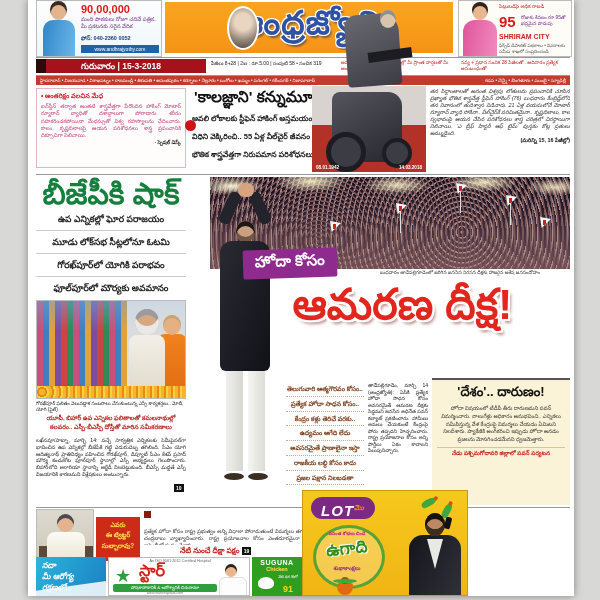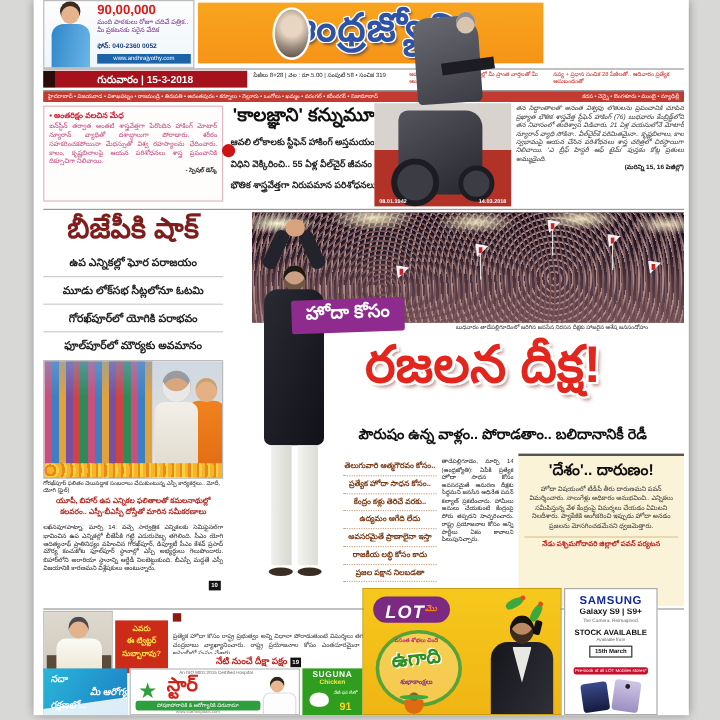--- a/index.html
+++ b/index.html
@@ -64,21 +64,21 @@
   .hk-photo{left:284px;top:86px;width:114px;height:86px;background:linear-gradient(#d8d3cf 0 45%,#b23227 45% 100%);overflow:hidden;}
   .hk-photo .chair{left:20px;top:6px;width:70px;height:70px;background:linear-gradient(150deg,#55555e,#26262e);border-radius:8px 14px 6px 6px;}
   .hk-photo .wheel{left:14px;top:46px;width:30px;height:30px;border-radius:50%;border:5px solid #1c1c22;background:#3c3c44;}
   .hk-photo .wheel2{left:70px;top:52px;width:22px;height:22px;border-radius:50%;border:4px solid #1c1c22;background:#3c3c44;}
   .hk-date{bottom:2px;color:#fff;font-size:4.6px;font-weight:bold;}
   .hk-col{left:402px;top:88px;width:140px;height:82px;overflow:hidden;color:#333;font-size:5.4px;line-height:1.3;font-style:italic;text-align:justify;}
   .hk-more{color:#111;font-weight:bold;text-align:right;font-style:normal;}
   .rule1{left:8px;top:174px;width:534px;height:1px;background:#999;}
 
   
-  .bjp-head{left:8px;top:177px;width:150px;font-size:24px;font-weight:bold;color:#7f1d1d;text-align:center;}
+  .bjp-head{left:8px;top:177px;width:150px;font-size:30px;font-weight:bold;color:#15803d;text-align:center;}
   .bjp-sub{left:8px;width:150px;font-size:9px;font-weight:bold;color:#222;text-align:center;padding-top:6px;border-top:1px solid #ccc;}
   .bjp-photo{left:8px;top:300px;width:150px;height:99px;overflow:hidden;border:1px solid #bbb;box-sizing:border-box;}
   .bjp-crowd{left:0;top:0;width:90px;height:99px;background:
      linear-gradient(rgba(120,160,210,.55),rgba(120,160,210,0) 30%),
      repeating-linear-gradient(90deg,#c94f7c 0 6px,#3f7fc1 6px 12px,#e0a23b 12px 18px,#7a4fa0 18px 24px,#cc4444 24px 30px,#2e8b57 30px 36px);}
   .bjp-right{left:90px;top:0;width:60px;height:99px;background:linear-gradient(#cfd8e2,#e9e5da);}
   .modi-head{left:8px;top:8px;width:24px;height:26px;border-radius:50%;background:#d7a77f;
      box-shadow:inset 0 -9px 0 #e8e8e8, inset 0 6px 0 #9a9aa2;}
   .modi-body{left:2px;top:34px;width:36px;height:65px;background:linear-gradient(#f2efe8,#ded8c8);border-radius:8px 8px 0 0;}
   .yogi-head{left:36px;top:14px;width:18px;height:20px;border-radius:50%;background:#e3b184;box-shadow:inset 0 3px 0 #caa26f;}
@@ -217,20 +217,31 @@
   <div class="abs mast">
     <div class="abs title nw">ఆంధ్రజ్యోతి</div>
     <div class="abs oval"></div>
   </div>
   <div class="abs hawkfig-top">
     <div class="abs body"></div>
     <div class="abs head"></div>
     <div class="abs tray"></div>
   </div>
 
+  <div class="abs adR">
+    <div class="abs woman">
+      <div class="abs head"></div>
+      <div class="abs sari"></div>
+    </div>
+    <div class="abs t1 nw">పెట్టుబడిపై అధిక రాబడి</div>
+    <div class="abs price">95</div>
+    <div class="abs t2">రోజుకు కేవలం రూ.95తో భద్రమైన పొదుపు</div>
+    <div class="abs brand nw">SHRIRAM CITY</div>
+    <div class="abs t3">ఫిక్స్‌డ్ డిపాజిట్ పథకాలు • వివరాలకు సమీప శాఖలో సంప్రదించండి</div>
+  </div>
 
   <div class="abs dateline">
     <div class="abs dl-red nw">గురువారం | 15-3-2018</div>
     <div class="abs dl-info">పేజీలు 8+28 | వెల : రూ.5.00 | సంపుటి 58 • సంచిక 319</div>
     <div class="abs dl-note1">అమరావతి, హైదరాబాద్ ముద్రణల్లో మీ ప్రాంత వార్తలతో మీ ఆంధ్రజ్యోతి</div>
     <div class="abs dl-note2">నవ్య + ప్రధాన సంచిక 28 పేజీలతో.. ఆదివారం ప్రత్యేక అనుబంధంతో</div>
   </div>
   <div class="abs editions">
     <span class="nw">హైదరాబాద్ • విజయవాడ • విశాఖపట్నం • రాజమండ్రి • తిరుపతి • అనంతపురం • కర్నూలు • నెల్లూరు • ఒంగోలు • ఖమ్మం • వరంగల్ • కరీంనగర్ • నిజామాబాద్</span>
     <span class="nw">కడప • చెన్నై • బెంగళూరు • ముంబై • న్యూఢిల్లీ</span>
@@ -297,22 +308,21 @@
     <div class="abs p-head"></div>
     <div class="abs p-torso"></div>
     <div class="abs p-legL"></div>
     <div class="abs p-legR"></div>
     <div class="abs p-footL"></div>
     <div class="abs p-footR"></div>
   </div>
 
   <div class="abs badge nw">హోదా కోసం</div>
   <div class="abs m-cap nw">బుధవారం తాడేపల్లిగూడెంలో జరిగిన జనసేన నిరసన దీక్షకు హాజరైన అశేష జనసందోహం</div>
-  <div class="abs m-head nw">రజలన దీక్ష!</div>
-  <div class="abs m-sub nw">పౌరుషం ఉన్న వాళ్లం.. పోరాడతాం.. బలిదానానికీ రెడీ</div>
+  <div class="abs m-head nw">ఆమరణ దీక్ష!</div>
   <div class="abs m-quotes">
     <div class="nw">తెలుగువారి ఆత్మగౌరవం కోసం..</div>
     <div class="nw">ప్రత్యేక హోదా సాధన కోసం..</div>
     <div class="nw">కేంద్రం కళ్లు తెరిచే వరకు..</div>
     <div class="nw">ఉద్యమం ఆగేది లేదు</div>
     <div class="nw">అవసరమైతే ప్రాణాలైనా ఇస్తా</div>
     <div class="nw">రాజకీయ లబ్ధి కోసం కాదు</div>
     <div class="nw">ప్రజల పక్షాన నిలబడతా</div>
   </div>
   <div class="abs m-body">తాడేపల్లిగూడెం, మార్చి 14 (ఆంధ్రజ్యోతి): ఏపీకి ప్రత్యేక హోదా సాధన కోసం అవసరమైతే ఆమరణ దీక్షకు సిద్ధమని జనసేన అధినేత పవన్ కల్యాణ్ ప్రకటించారు. హామీలు అమలు చేయకుంటే కేంద్రంపై పోరు తప్పదని హెచ్చరించారు. రాష్ట్ర ప్రయోజనాల కోసం అన్ని పార్టీలు ఏకం కావాలని పిలుపునిచ్చారు.</div>
@@ -337,21 +347,21 @@
   <div class="abs sq"></div>
   <div class="abs babu-body">ప్రత్యేక హోదా కోసం రాష్ట్ర ప్రభుత్వం అన్ని విధాలా పోరాడుతుంటే విమర్శలు తగవని సీఎం చంద్రబాబు వ్యాఖ్యానించారు. రాష్ట్ర ప్రయోజనాల కోసం ఎంతదూరమైనా వెళ్తామని అసెంబ్లీలో స్పష్టం చేశారు.</div>
   <div class="abs brief nw">
     <span>నేటి నుంచే దీక్షా పక్షం</span>
     <span class="pageref">19</span>
   </div>
 
   <div class="abs teal">
     <div class="abs wave"></div>
     <div class="nw" style="position:relative;">సదా</div>
-    <div class="nw" style="position:relative;margin-left:33px;">మీ ఆరోగ్య</div>
+    <div class="nw" style="position:relative;">మీ ఆరోగ్య</div>
     <div class="nw" style="position:relative;">రక్షణలో...</div>
   </div>
 
   <div class="abs star">
     <div class="abs topline nw">An ISO 9001:2015 Certified Hospital</div>
     <div class="abs glyph">★</div>
     <div class="abs name nw">స్టార్</div>
     <div class="abs tag nw">పోషకాహారానికి &amp; ఆరోగ్యానికి చిరునామా</div>
     <div class="abs sites nw">www.starhospitals.com</div>
     <div class="abs doc-body"></div>
@@ -378,25 +388,14 @@
     <div class="abs ug-sub nw">శుభాకాంక్షలు</div>
     <div class="abs kalash"></div>
     <div class="abs aa">
       <div class="abs aa-body"></div>
       <div class="abs aa-tee"></div>
       <div class="abs aa-head"></div>
       <div class="abs aa-phone"></div>
     </div>
   </div>
 
-  <div class="abs samsung">
-    <div class="ss-brand nw">SAMSUNG</div>
-    <div class="ss-model nw">Galaxy S9 | S9+</div>
-    <div class="ss-tag nw">The Camera. Reimagined.</div>
-    <div class="ss-stock nw">STOCK AVAILABLE</div>
-    <div class="ss-note nw">Available from</div>
-    <div class="ss-date nw">15th March</div>
-    <div class="ss-offer nw">Pre-book at all LOT Mobiles stores*</div>
-    <div class="abs ss-ph1"></div>
-    <div class="abs ss-ph2"></div>
-  </div>
 
 </div>
 
 </body></html>

